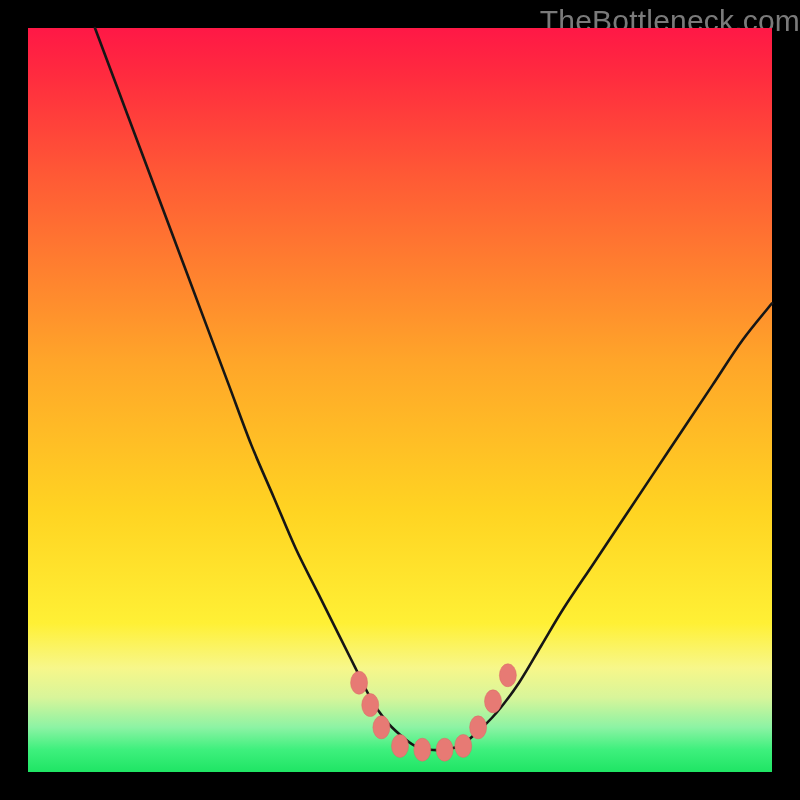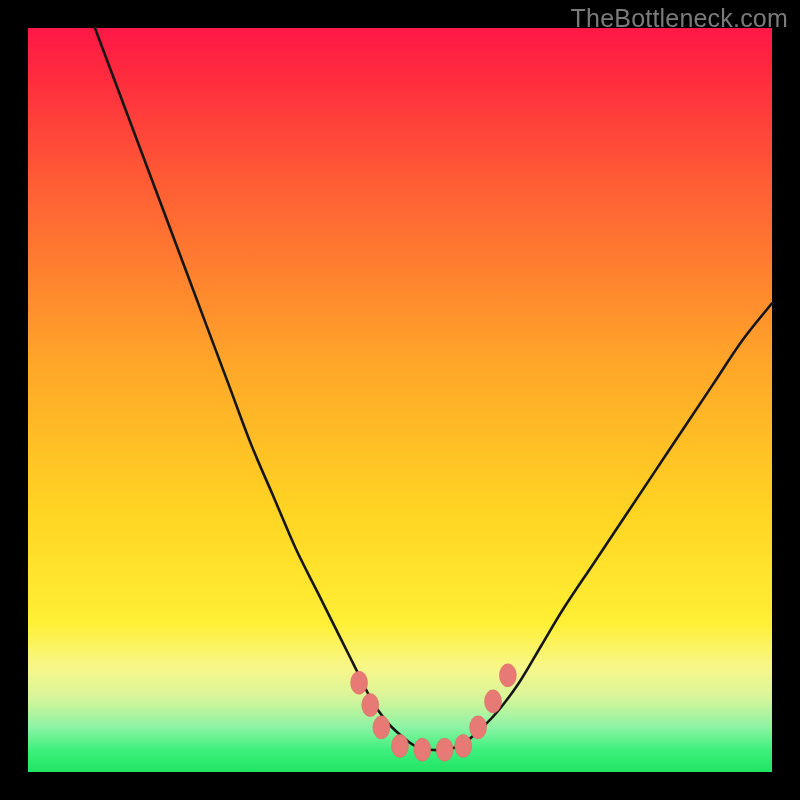--- a/index.html
+++ b/index.html
@@ -37,23 +37,23 @@
       #f7f78a 86%,
       #d8f59a 90%,
       #8cf3a4 94%,
       #3ef07d 97%,
       #1fe564 100%
     );
   }
   .watermark {
     position: absolute;
     top: 4px;
-    right: 12px;
+    right: 0;
     color: #7a7a7a;
-    font-size: 25px;
+    font-size: 30px;
     font-weight: 500;
     letter-spacing: 0.2px;
     user-select: none;
   }
   svg.curve {
     position: absolute;
     top: 0;
     left: 0;
     width: 744px;
     height: 744px;

